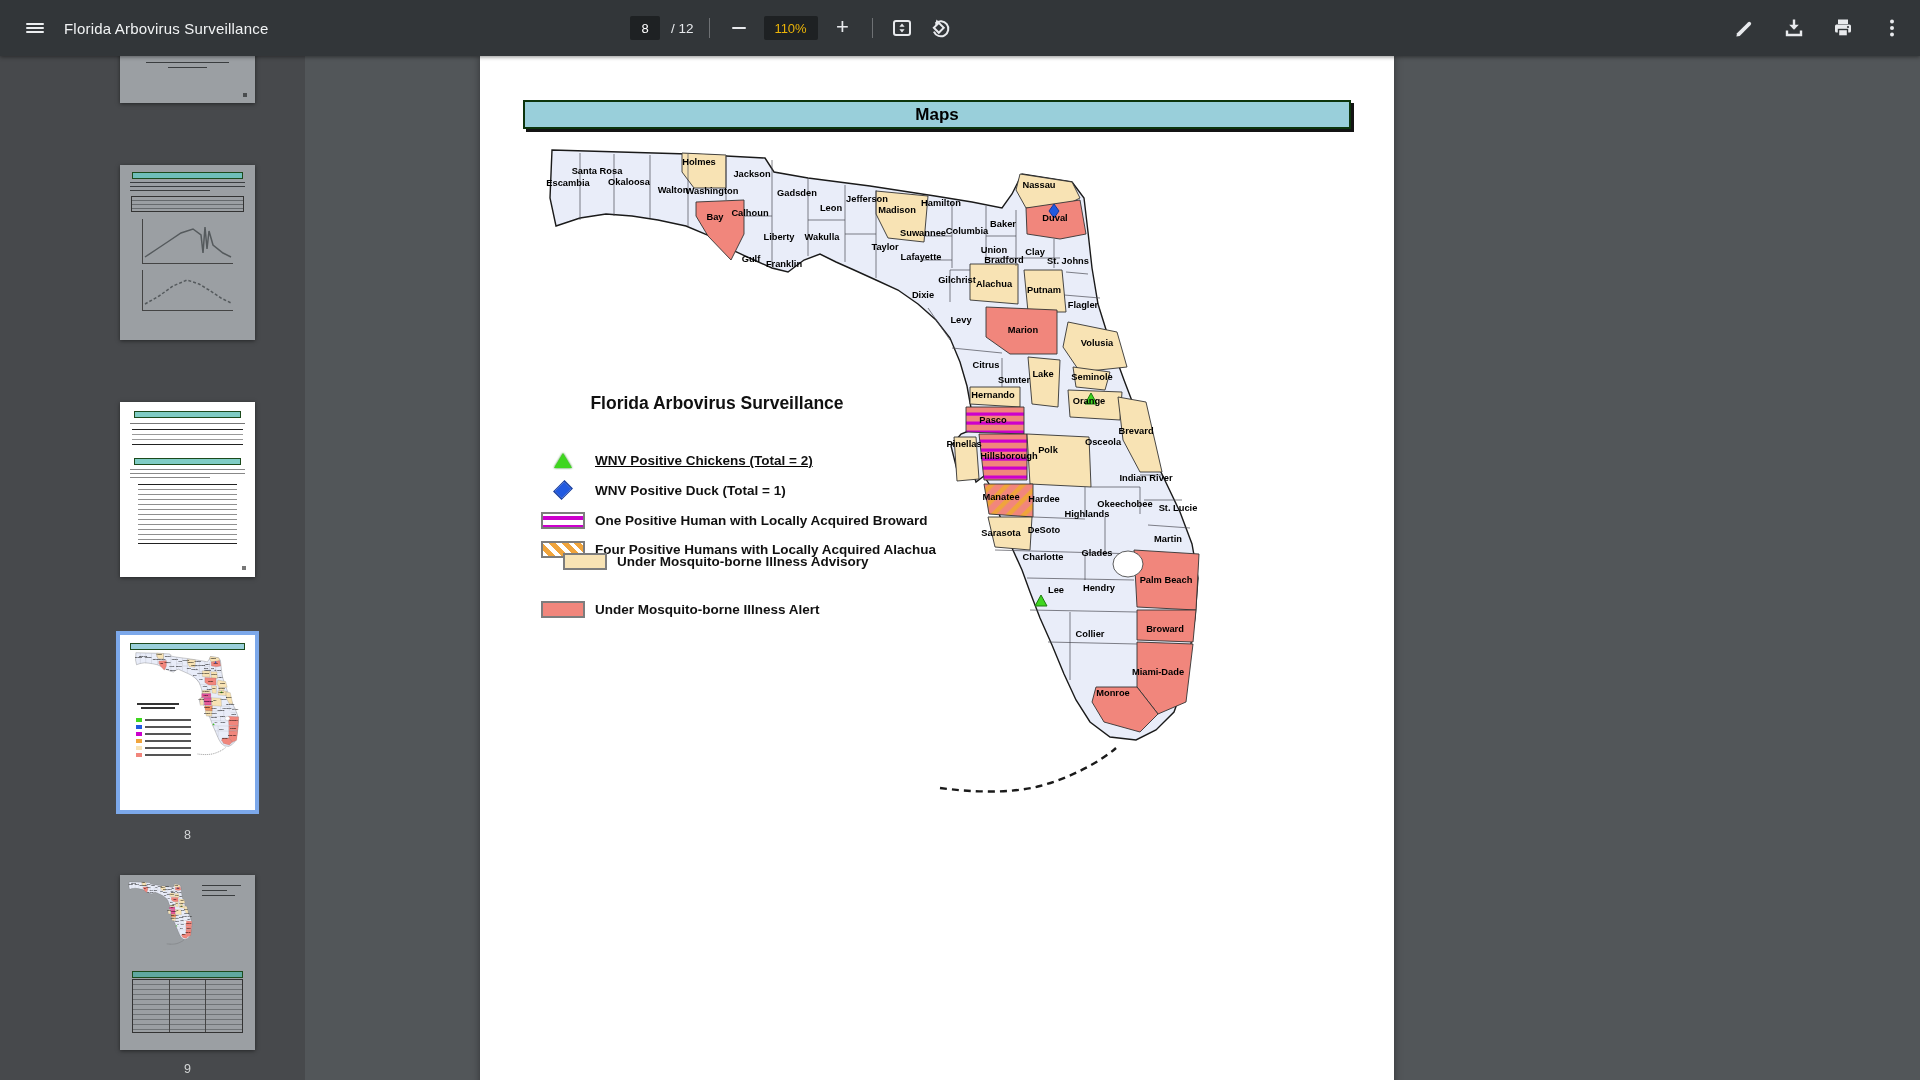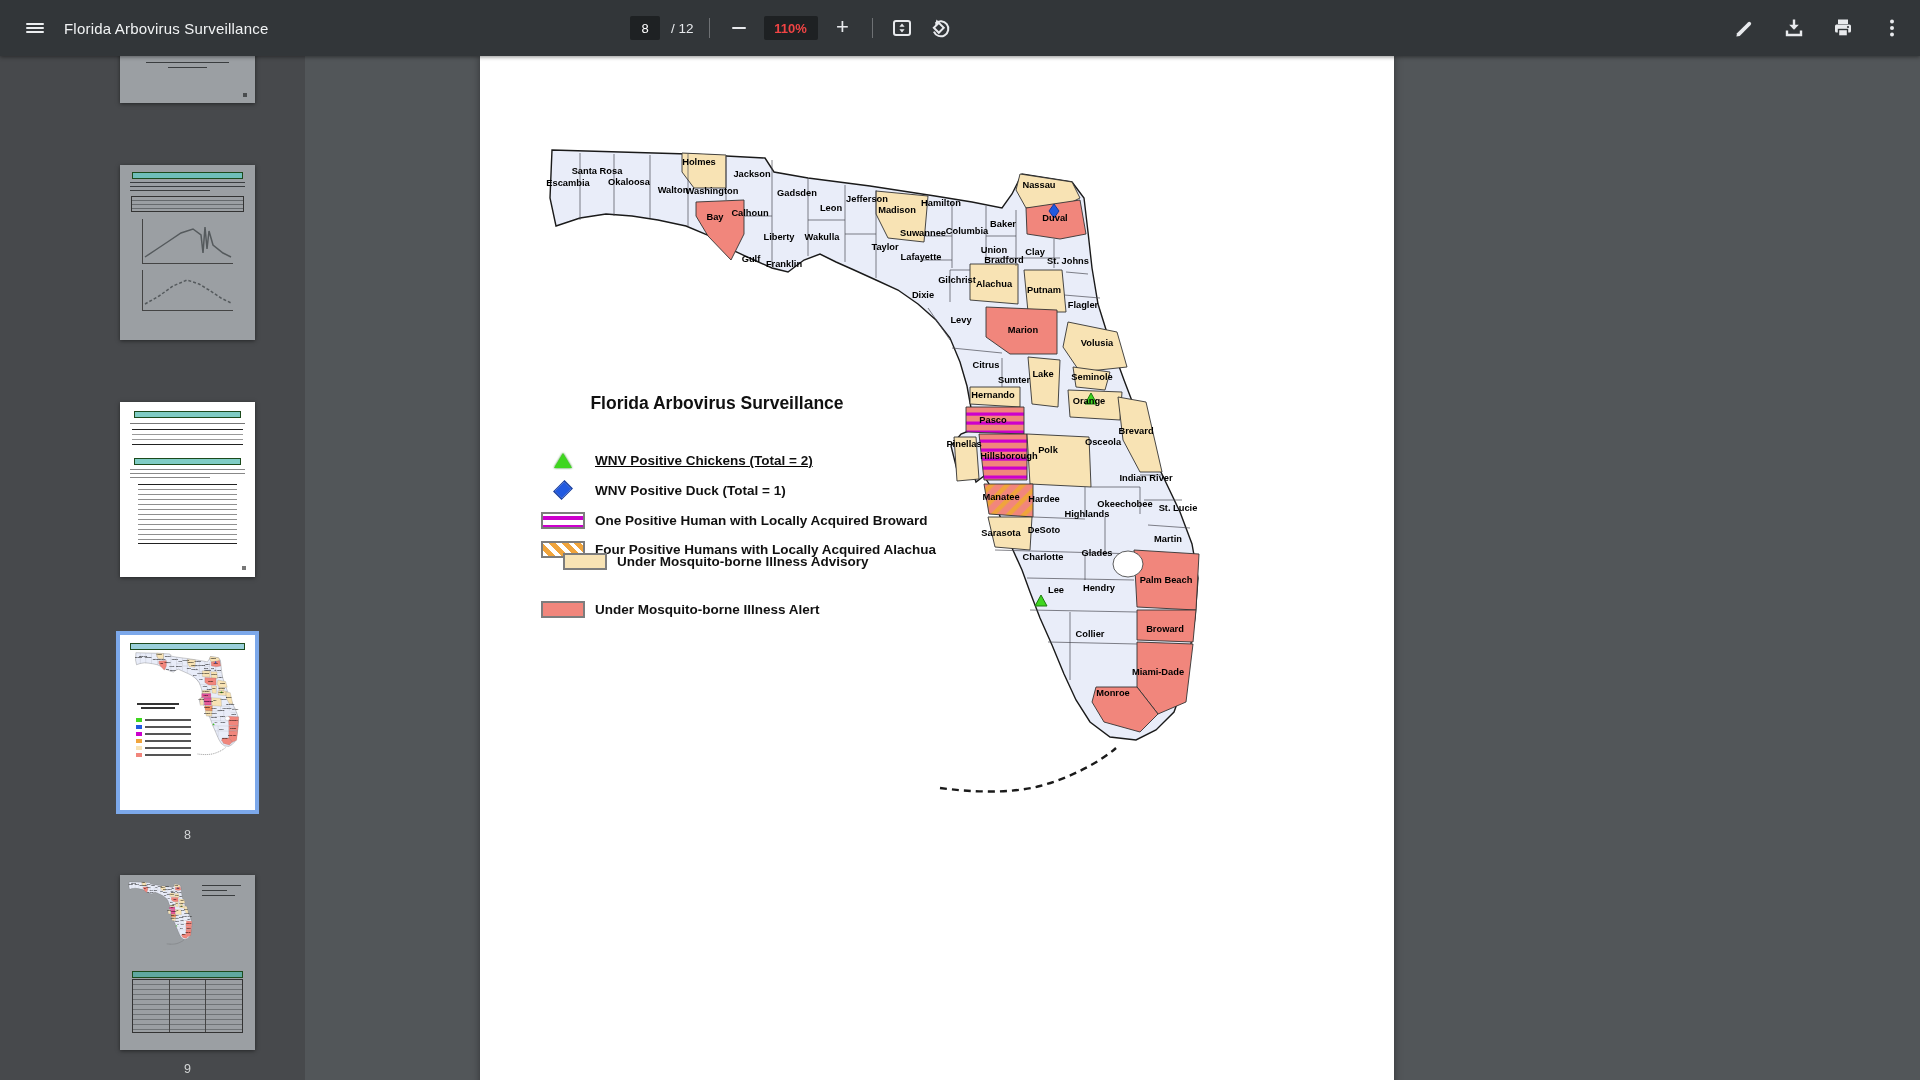--- a/index.html
+++ b/index.html
@@ -13,22 +13,22 @@
         align-items:center;justify-content:center;width:28px;height:28px;}
   .hamburger{position:absolute;left:21px;top:14px;}
   .hamburger .bar{display:block;width:18px;height:2px;background:#eceef0;margin:2px 0;border-radius:1px;}
   .doc-title{position:absolute;left:64px;top:0;height:56px;display:flex;align-items:center;
              color:#f1f3f4;font-size:15px;font-weight:500;letter-spacing:.2px;}
   .tc{position:absolute;left:630px;top:0;height:56px;display:flex;align-items:center;gap:11px;}
   .pagebox{width:26px;height:22px;background:#1e2123;border:none;border-radius:2px;color:#fff;
            font-size:13px;text-align:center;font-family:"Liberation Sans",sans-serif;}
   .pagecount{color:#e8eaed;font-size:13.5px;}
   .vdiv{width:1px;height:20px;background:#6e7174;margin:0 4px;}
-  .zoombox{min-width:46px;height:24px;background:#1e2123;border-radius:2px;color:#ef4444;
-           font-size:13px;display:flex;align-items:center;justify-content:center;padding:0 4px;font-weight:bold;}
+  .zoombox{min-width:46px;height:24px;background:#1e2123;border-radius:2px;color:#eab308;
+           font-size:13px;display:flex;align-items:center;justify-content:center;padding:0 4px;}
   .minusbar{width:14px;height:2px;background:#e8eaed;border-radius:1px;}
   .plus{color:#e8eaed;font-size:22px;font-weight:300;line-height:1;margin-top:-2px;}
   .tr-icons{position:absolute;left:1731px;top:14px;display:flex;gap:21px;}
   .icon24{width:24px;height:24px;}
 
   
   .sidebar{position:absolute;left:0;top:56px;width:305px;bottom:0;background:#47494c;overflow:hidden;}
   .thumb{position:absolute;left:120px;width:135px;height:175px;background:#ffffff;
          box-shadow:0 1px 4px rgba(0,0,0,.5);cursor:pointer;overflow:hidden;}
   .thumb.gray{background:#9b9fa3;}
@@ -551,20 +551,21 @@
         <div style="position:absolute;left:36px;top:0;bottom:0;width:1px;background:#444;"></div>
         <div style="position:absolute;left:72px;top:0;bottom:0;width:1px;background:#444;"></div>
       </div>
     </div>
     <div class="thumb-label" style="top:1006px;">9</div>
   </div>
 
   <div class="viewer">
     <div class="page">
 
+      <div class="maps-header">Maps</div>
 
       <svg id="fl-map" width="680" height="660" viewBox="0 0 680 660">
         <defs>
           <pattern id="p-dengue1" width="9" height="9" patternUnits="userSpaceOnUse">
             <rect width="9" height="9" fill="#F1867C"></rect>
             <rect y="2.5" width="9" height="3.2" fill="#CC00CC"></rect>
           </pattern>
           <pattern id="p-dengue4" width="11" height="11" patternUnits="userSpaceOnUse" patternTransform="rotate(45)">
             <rect width="11" height="11" fill="#F1867C"></rect>
             <rect width="4.5" height="11" fill="#F0A43C"></rect>

